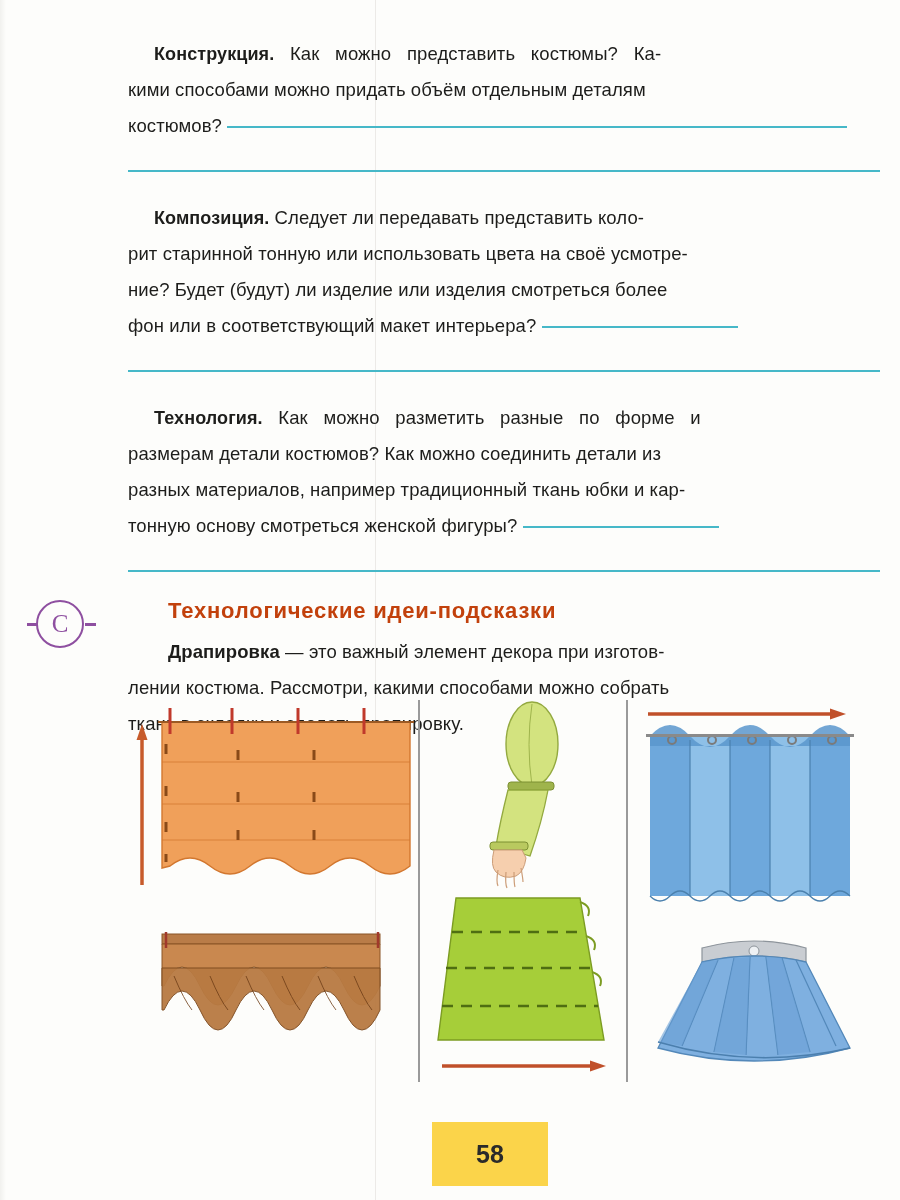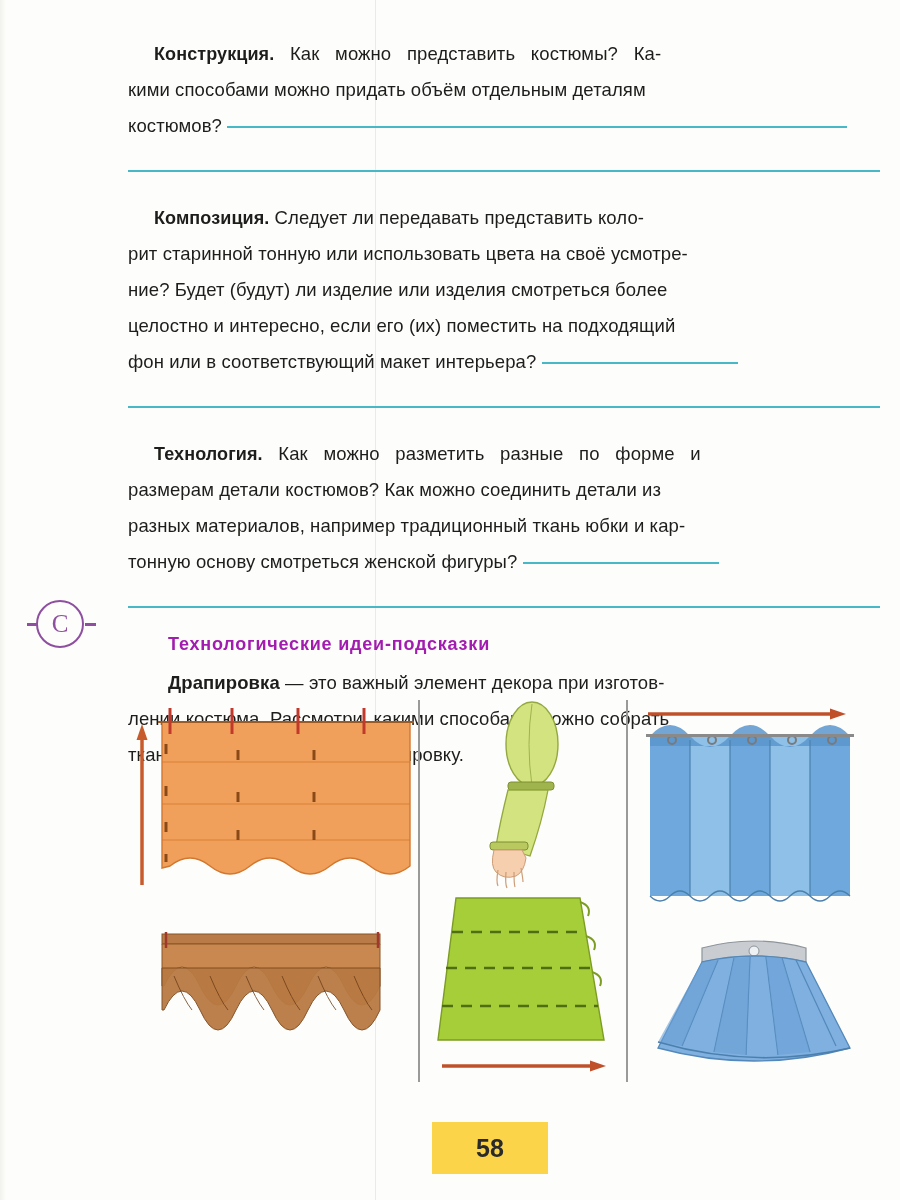--- a/index.html
+++ b/index.html
@@ -77,23 +77,23 @@
     display: inline-block;
     height: 2px;
     background: #46b8c8;
     vertical-align: 4px;
   }
   .spacer-22 { height: 22px; }
   .spacer-26 { height: 26px; }
 
   
   .section-heading {
-    color: #a21caf;
+    color: #c2410c;
     font-weight: bold;
-    font-size: 18px;
+    font-size: 22px;
     letter-spacing: 0.8px;
     margin: 26px 0 10px 40px;
   }
 
   
   .margin-icon {
     position: absolute;
     left: 36px;
     top: 600px;
     width: 48px;
@@ -141,21 +141,21 @@
     background: #9a9a9a;
     top: 0;
   }
 
   
   .page-number {
     position: absolute;
     left: 432px;
     top: 1122px;
     width: 116px;
-    height: 52px;
+    height: 64px;
     background: #fbd44a;
     display: flex;
     align-items: center;
     justify-content: center;
     font-size: 25px;
     font-weight: bold;
     color: #2a2a2a;
     font-family: "Liberation Sans", sans-serif;
   }
 
@@ -196,23 +196,20 @@
         <span class="bullet">
           <b>Композиция.</b>
         </span>
         <span> Следует ли передавать представить коло-</span>
       </div>
       <div class="para">
         <span>рит старинной тонную или использовать цвета на своё усмотре-</span>
       </div>
       <div class="para">
         <span>ние? Будет (будут) ли изделие или изделия смотреться более</span>
-      </div>
-      <div class="para">
-        <span>целостно и интересно, если его (их) поместить на подходящий</span>
       </div>
       <div class="para">
         <span>фон  или  в  соответствующий  макет  интерьера?</span>
         <span class="rule-inline" style="width:196px;"></span>
       </div>
       <div class="spacer-26"></div>
       <hr class="rule">
     </div>
 
     <div class="spacer-22"></div>

